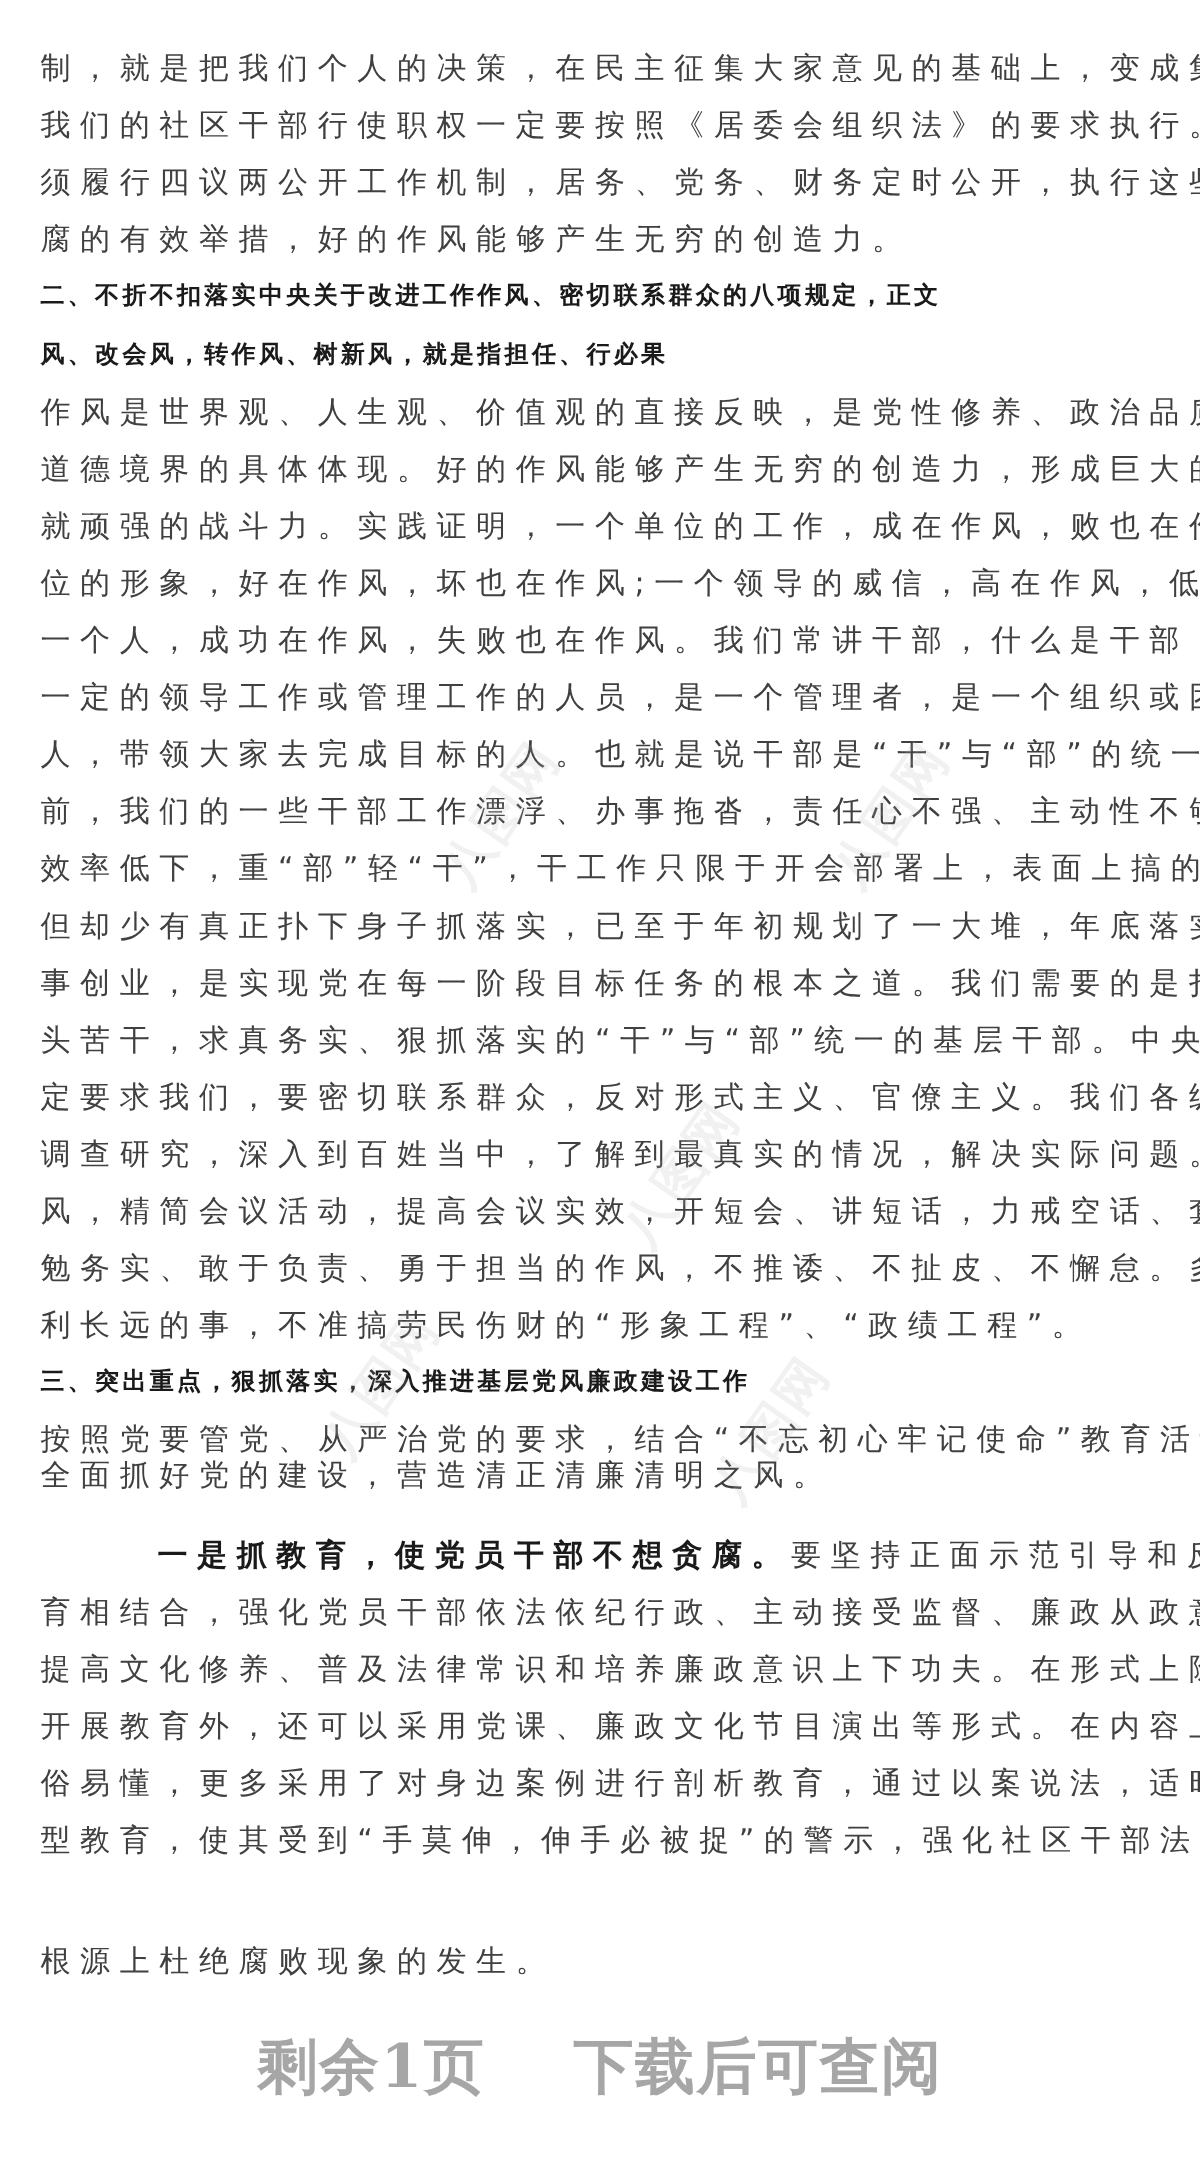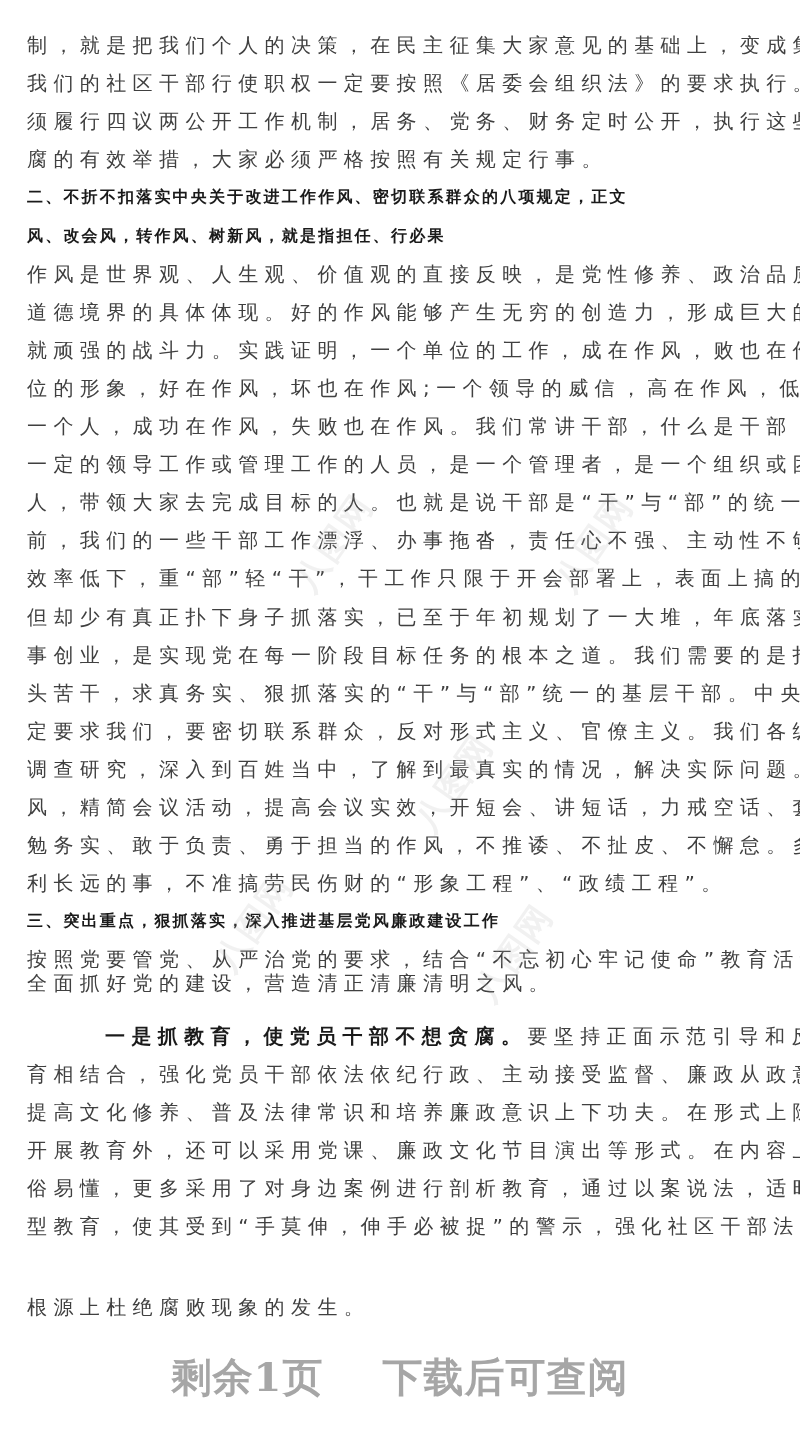--- a/index.html
+++ b/index.html
@@ -13,21 +13,21 @@
   .more { position:absolute; top:1350px; left:0; width:800px; text-align:center; font-size:40px; font-weight:bold; color:#a6a6a6; font-family:"DejaVu Serif", serif; letter-spacing:1px; }
   .more span { margin:0 22px; }
 </style>
 </head>
 <body>
 
 <div class="page">
   <div class="line" style="top: 33px;">制，就是把我们个人的决策，在民主征集大家意见的基础上，变成集体的决策。</div>
   <div class="line" style="top: 71.1px;">我们的社区干部行使职权一定要按照《居委会组织法》的要求执行。重大事务必</div>
   <div class="line" style="top: 109.2px;">须履行四议两公开工作机制，居务、党务、财务定时公开，执行这些都是源头治</div>
-  <div class="line" style="top: 147.3px;">腐的有效举措，大家必须严格按照有关规定行事。</div>
+  <div class="line" style="top: 147.3px;">腐的有效举措，好的作风能够产生无穷的创造力。</div>
   <div class="line heading" style="top: 185.4px;">  二、不折不扣落实中央关于改进工作作风、密切联系群众的八项规定，正文</div>
   <div class="line heading" style="top: 223.5px;">风、改会风，转作风、树新风，就是指担任、行必果</div>
   <div class="line" style="top: 261.6px;">      作风是世界观、人生观、价值观的直接反映，是党性修养、政治品质、</div>
   <div class="line" style="top: 299.7px;">道德境界的具体体现。好的作风能够产生无穷的创造力，形成巨大的凝聚力，造</div>
   <div class="line" style="top: 337.8px;">就顽强的战斗力。实践证明，一个单位的工作，成在作风，败也在作风;一个单</div>
   <div class="line" style="top: 375.9px;">位的形象，好在作风，坏也在作风;一个领导的威信，高在作风，低也在作风;</div>
   <div class="line" style="top: 414px;">一个人，成功在作风，失败也在作风。我们常讲干部，什么是干部，就是指担任</div>
   <div class="line" style="top: 452.1px;">一定的领导工作或管理工作的人员，是一个管理者，是一个组织或团队中的领头</div>
   <div class="line" style="top: 490.2px;">人，带领大家去完成目标的人。也就是说干部是“干”与“部”的统一。然而当</div>
   <div class="line" style="top: 528.3px;">前，我们的一些干部工作漂浮、办事拖沓，责任心不强、主动性不够，标准不高、</div>

